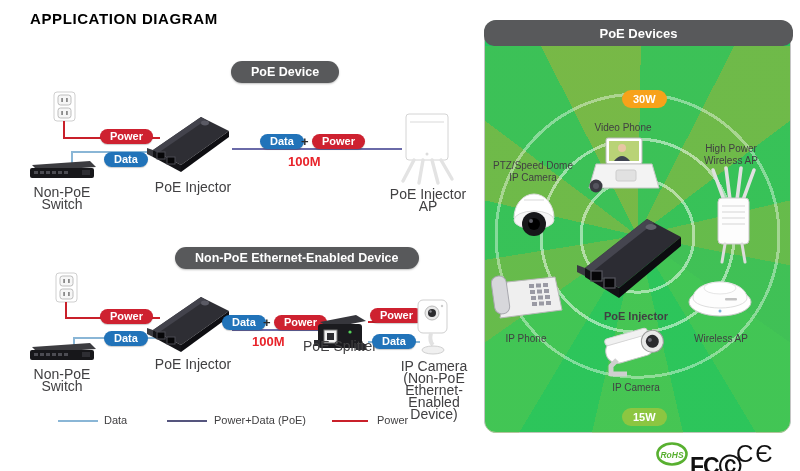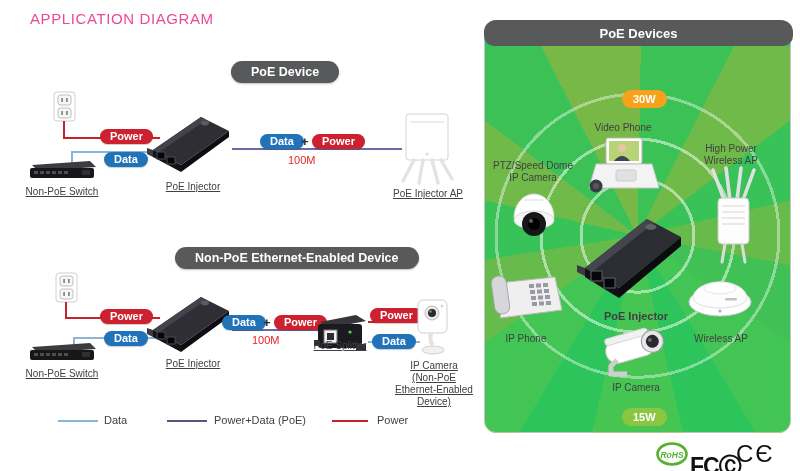--- a/index.html
+++ b/index.html
@@ -2,39 +2,39 @@
 <html><head>
 <meta charset="utf-8">
 <style>
   * { margin:0; padding:0; box-sizing:border-box; }
   html,body { background:#fff; }
   #stage {
     position:relative; width:800px; height:471px; background:#fff;
     font-family:"Liberation Sans", sans-serif; color:#414042; overflow:hidden;
   }
   .abs { position:absolute; }
-  .page-title { font-size:15px; font-weight:normal; letter-spacing:.6px; color:#ec4899; }
+  .page-title { font-size:15px; font-weight:bold; letter-spacing:.6px; color:#000000; }
   .hdr-pill {
     position:absolute; background:#58595b; color:#fff; font-weight:bold; font-size:12.5px;
     border-radius:14px; padding:4px 20px; white-space:nowrap; box-shadow:0 1px 2px rgba(0,0,0,.25);margin-left:39px;
   }
   .pill {
     position:absolute; color:#fff; font-weight:bold; font-size:11px; line-height:13px;
     border-radius:10px; padding:1px 10px; white-space:nowrap; box-shadow:0 1px 1px rgba(0,0,0,.2);
   }
   .pill.red  { background:#ce2130; }
   .pill.blue { background:#2173b9; }
   .hline { position:absolute; height:2px; }
   .vline { position:absolute; width:2px; }
   .c-data  { background:#8ab6d6; }
   .c-power { background:#c9202a; }
   .c-poe   { background:#6a6aa8; }
-  .dev-label { position:absolute; font-size:10px; color:#414042; text-align:center; line-height:12px;text-decoration:underline; }
+  .dev-label { position:absolute; font-size:14px; color:#414042; text-align:center; line-height:12px; }
   .plus { position:absolute; font-size:13px; font-weight:bold; color:#2b2b2b; }
-  .dist { position:absolute; font-size:11px; font-weight:normal; color:#e8232a; }
+  .dist { position:absolute; font-size:13px; font-weight:bold; color:#e8232a; }
   .legend-label { position:absolute; font-size:11px; color:#414042; }
   
   .panel {
     position:absolute; left:484px; top:20px; width:307px; height:413px;
     border:1px solid #c4c4c4; border-radius:12px; background:#22c55e;
   }
   .panel-header {
     position:absolute; left:-1px; top:-1px; width:309px; height:26px; background:#58595b;
     border-radius:12px 12px 10px 10px; color:#fff; font-weight:bold; font-size:13px;
     display:flex; align-items:center; justify-content:center;

